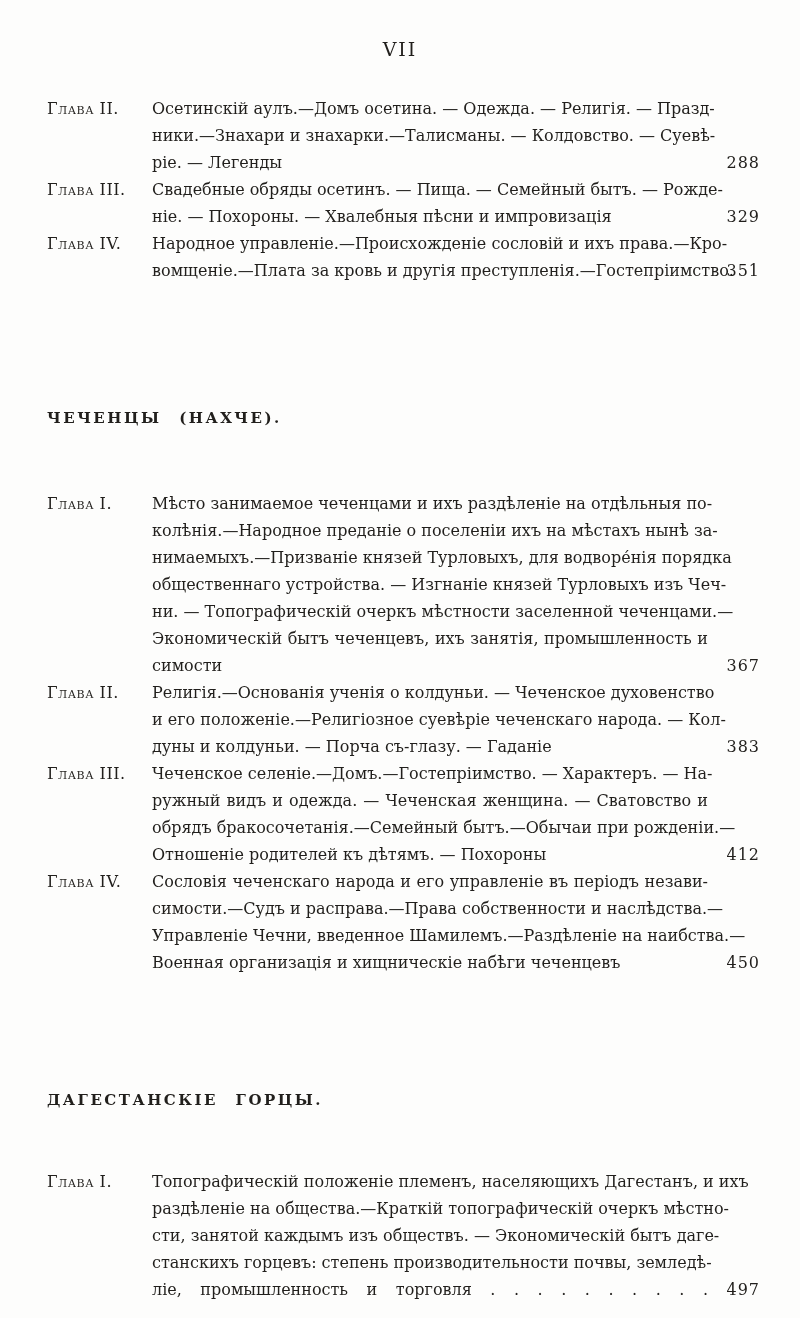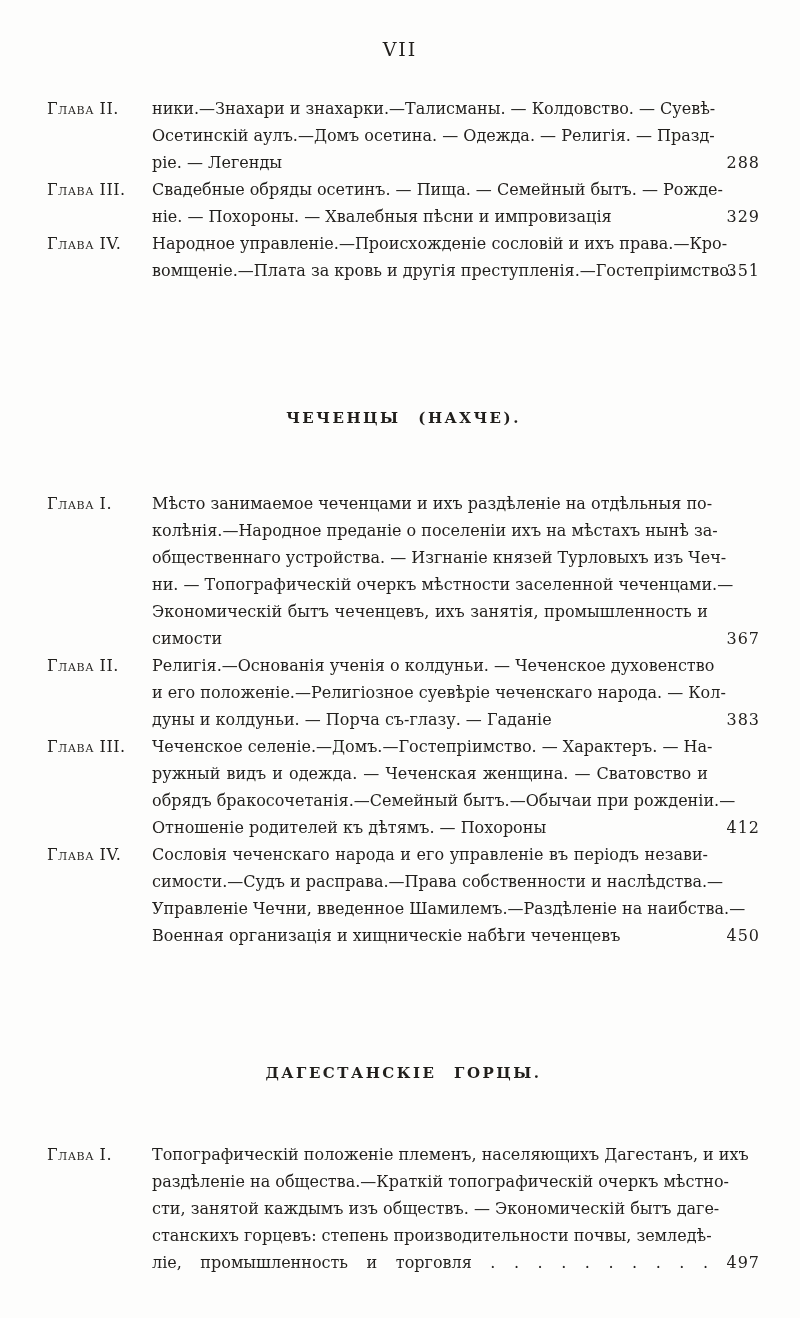--- a/index.html
+++ b/index.html
@@ -56,21 +56,21 @@
     text-align-last: justify;
   }
   .pageno {
     width: 52px;
     flex: none;
     text-align: right;
     align-self: flex-end;
     letter-spacing: 1px;
   }
   .heading {
-    text-align: center;
+    text-align: left;
     font-weight: bold;
     font-size: 15px;
     letter-spacing: 2.5px;
     word-spacing: 10px;
   }
   .heading-chechen {
     margin-top: 121px;
     margin-bottom: 58px;
   }
   .heading-dagestan {
@@ -83,22 +83,22 @@
 
 <div class="page">
 
   <div class="folio">VII</div>
 
   <div class="toc">
 
     <div class="entry">
       <div class="label">Глава II.</div>
       <div class="body">
+        <div class="line fill">Осетинскій аулъ.—Домъ осетина. — Одежда. — Религія. — Празд-</div>
         <div class="line fill">ники.—Знахари и знахарки.—Талисманы. — Колдовство. — Суевѣ-</div>
-        <div class="line fill">Осетинскій аулъ.—Домъ осетина. — Одежда. — Религія. — Празд-</div>
         <div class="line">ріе. — Легенды</div>
       </div>
       <div class="pageno">288</div>
     </div>
 
     <div class="entry">
       <div class="label">Глава III.</div>
       <div class="body">
         <div class="line fill">Свадебные обряды осетинъ. — Пища. — Семейный бытъ. — Рожде-</div>
         <div class="line">ніе. — Похороны. — Хвалебныя пѣсни и импровизація</div>
@@ -115,20 +115,21 @@
       <div class="pageno">351</div>
     </div>
 
     <div class="heading heading-chechen">ЧЕЧЕНЦЫ (НАХЧЕ).</div>
 
     <div class="entry">
       <div class="label">Глава I.</div>
       <div class="body">
         <div class="line fill">Мѣсто занимаемое чеченцами и ихъ раздѣленіе на отдѣльныя по-</div>
         <div class="line fill">колѣнія.—Народное преданіе о поселеніи ихъ на мѣстахъ нынѣ за-</div>
+        <div class="line fill">нимаемыхъ.—Призваніе князей Турловыхъ, для водворе́нія порядка</div>
         <div class="line fill">общественнаго устройства. — Изгнаніе князей Турловыхъ изъ Чеч-</div>
         <div class="line fill">ни. — Топографическій очеркъ мѣстности заселенной чеченцами.—</div>
         <div class="line fill">Экономическій бытъ чеченцевъ, ихъ занятія, промышленность и</div>
         <div class="line">симости</div>
       </div>
       <div class="pageno">367</div>
     </div>
 
     <div class="entry">
       <div class="label">Глава II.</div>

